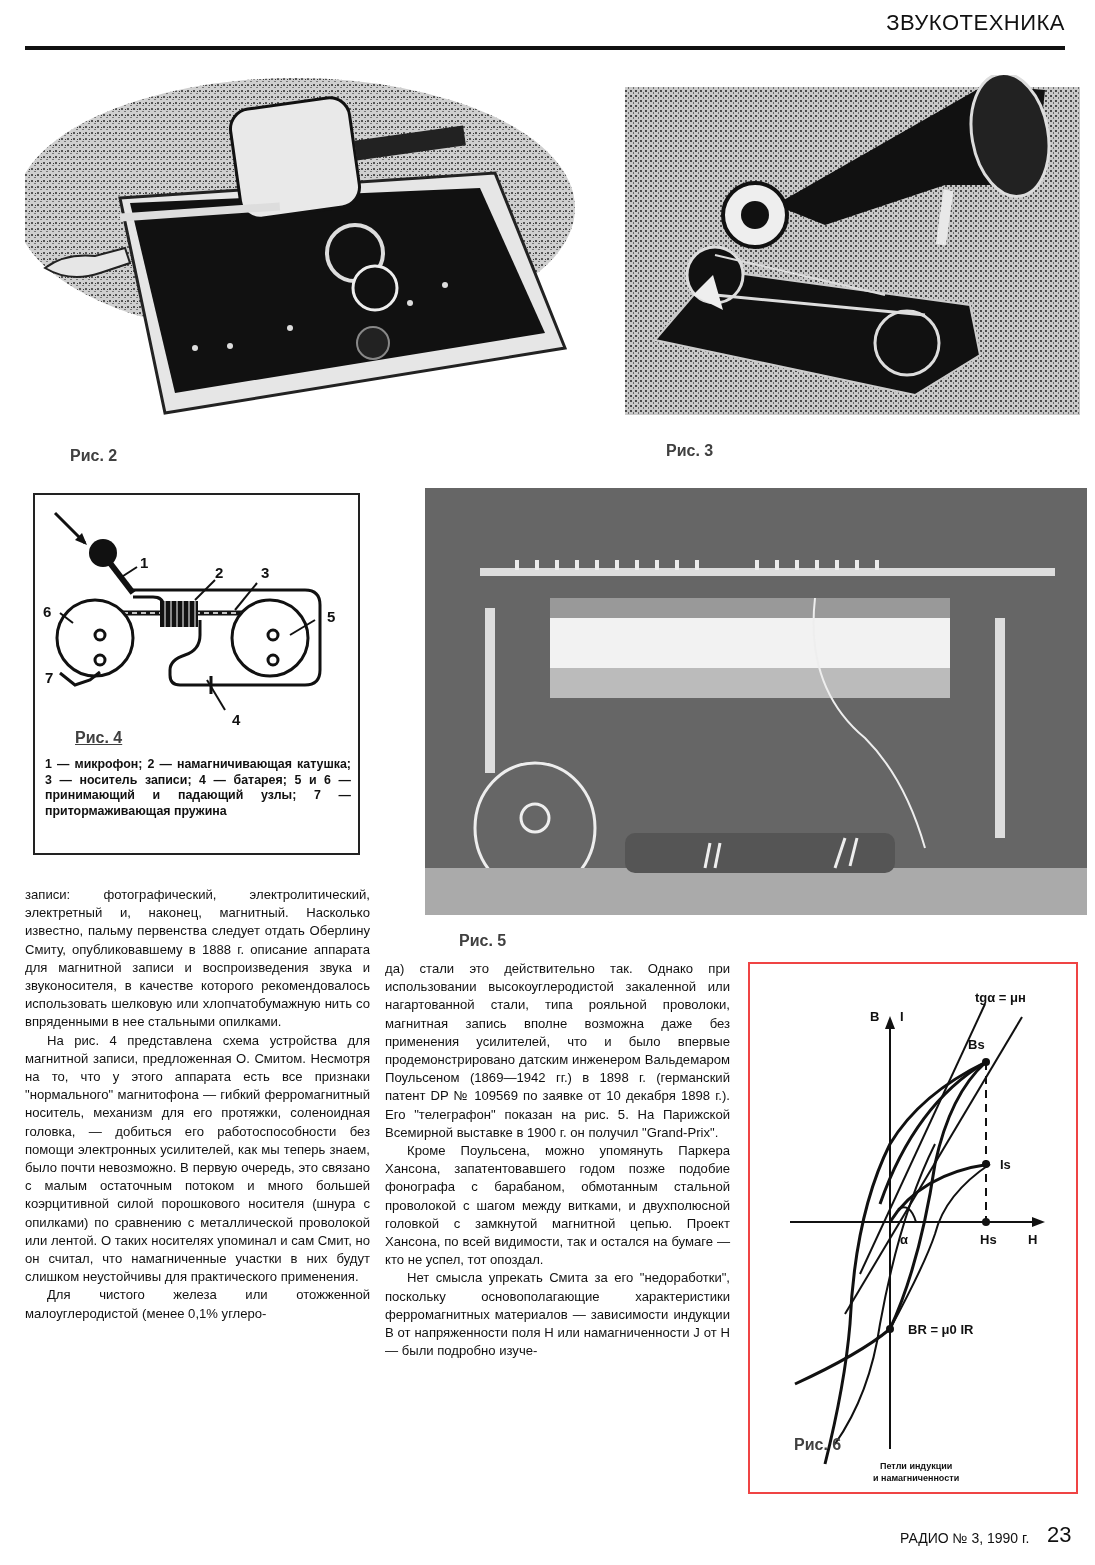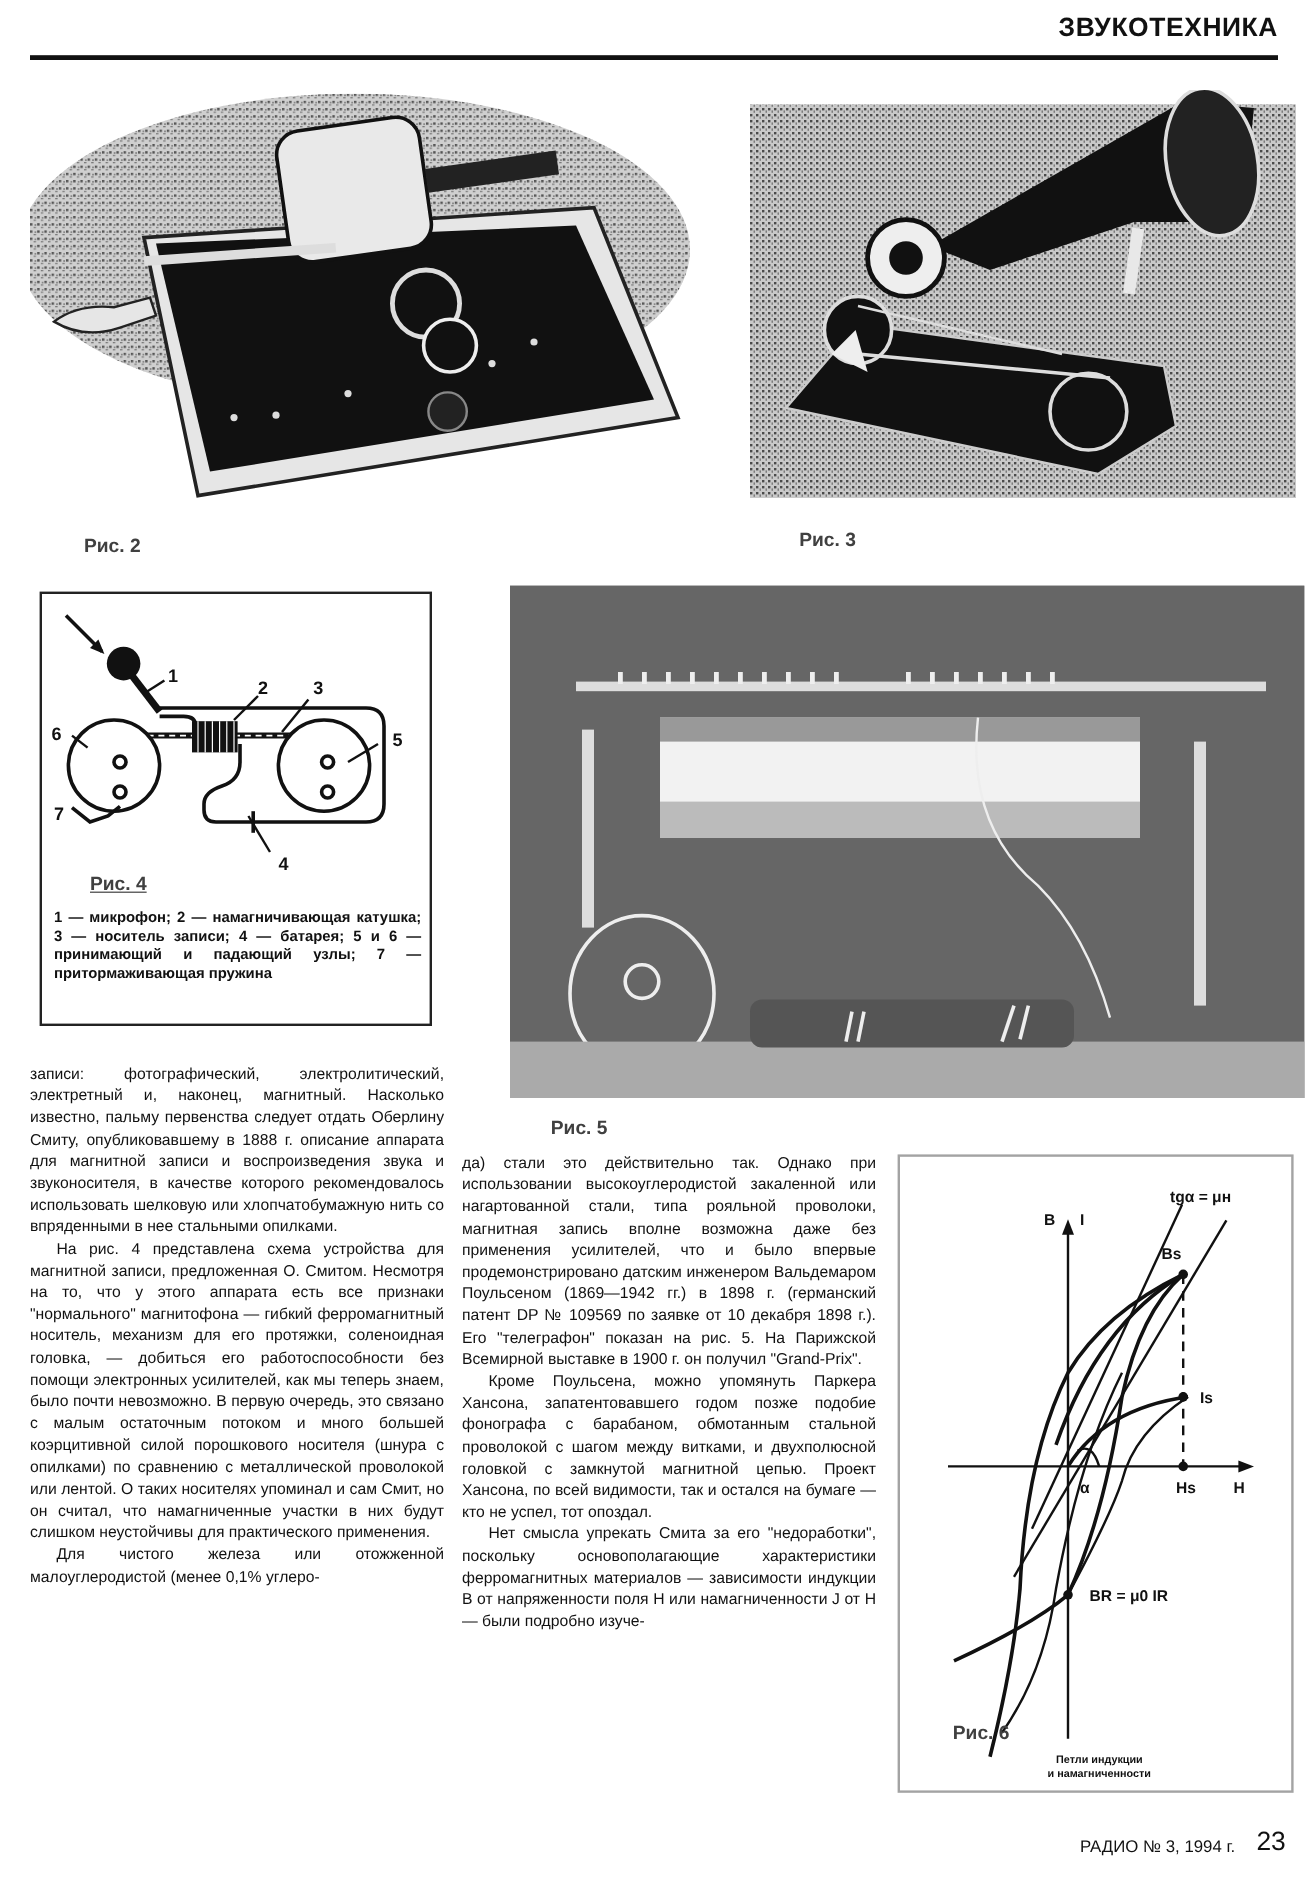--- a/index.html
+++ b/index.html
@@ -1,27 +1,27 @@
 <!DOCTYPE html>
 <html><head>
 <meta charset="utf-8">
 <style>
   html, body { margin:0; padding:0; background:#ffffff; }
   body { width:1095px; height:1565px; position:relative; overflow:hidden; font-family:"Liberation Sans", sans-serif; color:#111; }
   .abs { position:absolute; }
-  .section-title { right:30px; top:10px; font-weight:bold; font-size:22px; letter-spacing:0.5px; color:#111; }
+  .section-title { right:30px; top:10px; font-weight:normal; font-size:22px; letter-spacing:0.5px; color:#111; }
   .header-rule { left:25px; top:46px; width:1040px; height:4px; background:#111; }
   .caption { font-weight:bold; font-size:16px; color:#404040;margin-left:30px; }
   .photo { overflow:hidden; }
   .col { font-size:13.1px; line-height:18.2px; text-align:justify; color:#111; }
   .col p { margin:0; }
   .col p.indent { text-indent:22px; }
   .fig4-box { left:33px; top:493px; width:327px; height:362px; border:2px solid #222; box-sizing:border-box; background:#fff; }
   .fig4-legend { left:10px; top:262px; width:306px; font-weight:bold; font-size:12.4px; line-height:15.5px; text-align:justify; }
-  .fig6-box { left:748px; top:962px; width:330px; height:532px; border:2px solid #a3a3a3; box-sizing:border-box; background:#fff; }
+  .fig6-box { left:748px; top:962px; width:330px; height:532px; border:2px solid #ef4444; box-sizing:border-box; background:#fff; }
   .footer-text { font-size:14px; color:#111; }
   .page-num { font-weight:normal; font-size:22px; color:#111; }
   svg text { font-family:"Liberation Sans", sans-serif; }
 </style>
 </head>
 <body>
 
 <div class="abs section-title">ЗВУКОТЕХНИКА</div>
 <div class="abs header-rule"></div>
 
@@ -230,14 +230,14 @@
     <text x="230" y="280" font-size="13" font-weight="bold" fill="#111">Hs</text>
     <text x="278" y="280" font-size="13" font-weight="bold" fill="#111">H</text>
     <text x="150" y="280" font-size="13" font-weight="bold" fill="#111">α</text>
     <text x="158" y="370" font-size="13" font-weight="bold" fill="#111">BR = μ0  IR</text>
     <text x="130" y="505" font-size="9" font-weight="bold" fill="#111">Петли индукции</text>
     <text x="123" y="517" font-size="9" font-weight="bold" fill="#111">и намагниченности</text>
   </svg>
   <div class="abs caption" style="left:14px; top:472px;">Рис. 6</div>
 </div>
 
-<div class="abs footer-text" style="left:900px; top:1530px;">РАДИО № 3, 1994 г.</div>
+<div class="abs footer-text" style="left:900px; top:1530px;">РАДИО № 3, 1990 г.</div>
 <div class="abs page-num" style="left:1047px; top:1522px;">23</div>
 
 </body></html>

